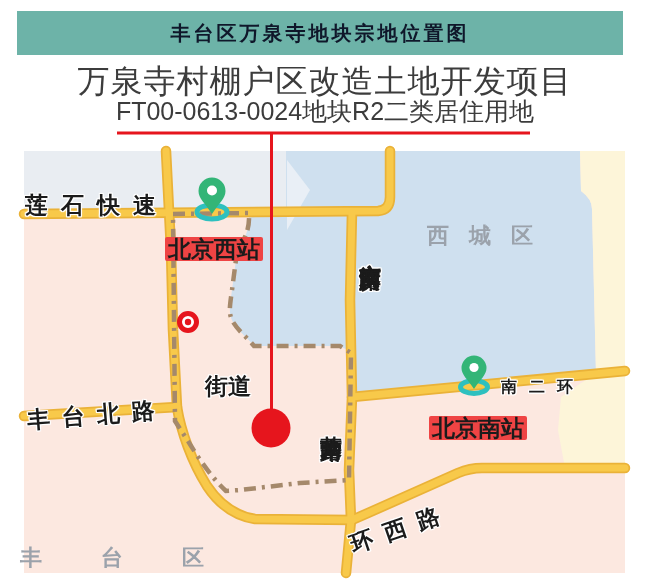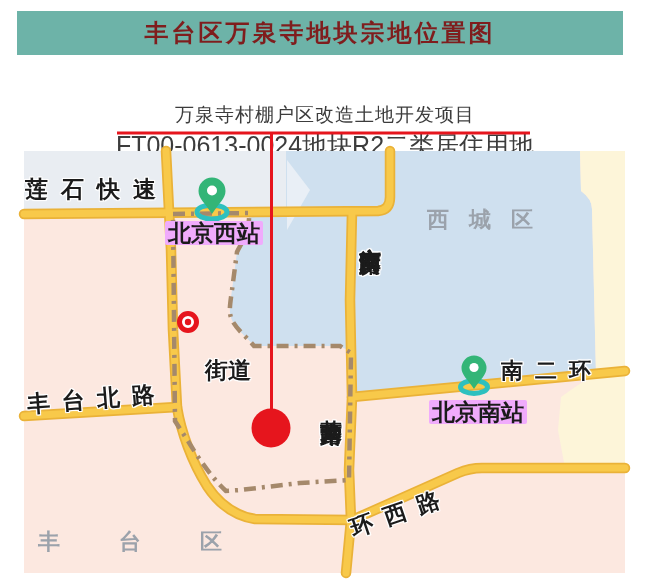--- a/index.html
+++ b/index.html
@@ -3,41 +3,41 @@
 <meta charset="utf-8">
 <style>
   html,body{margin:0;padding:0;}
   body{
     width:667px;height:587px;position:relative;background:#fff;overflow:hidden;
     font-family:"Liberation Sans",sans-serif;
   }
   .stage{position:absolute;inset:0;width:667px;height:587px;}
   .titlebar{
     position:absolute;left:17px;top:11px;width:606px;height:44px;
-    background:var(--titlebar);color:#7f1d1d;text-align:center;
-    font-weight:bold;font-size:24px;line-height:44px;letter-spacing:3px;
+    background:var(--titlebar);color:#0f172a;text-align:center;
+    font-weight:bold;font-size:20px;line-height:44px;letter-spacing:3px;
   }
   .subtitle{
     position:absolute;top:66px;left:0;width:650px;text-align:center;
     color:var(--subtitle-text);
   }
-  .subtitle .l1{font-size:19px;line-height:30px;letter-spacing:1px;margin-top:34px;}
+  .subtitle .l1{font-size:32px;line-height:30px;letter-spacing:1px;}
   .subtitle .l2{font-size:25px;line-height:31px;}
   svg.map{position:absolute;left:0;top:0;}
-  .map-labels{position:absolute;inset:0;pointer-events:none;}
+  .map-labels{position:absolute;inset:0;pointer-events:none;margin-top:16px;}
   .lbl{
     position:absolute;white-space:nowrap;color:var(--label-text);
     font-weight:bold;font-size:23px;line-height:24px;
     text-shadow:1px 0 0 #fff,-1px 0 0 #fff,0 1px 0 #fff,0 -1px 0 #fff,
       1px 1px 0 #fff,-1px -1px 0 #fff,1px -1px 0 #fff,-1px 1px 0 #fff,0 0 3px #fff;
   }
   .spaced{letter-spacing:13px;}
   .gray{color:var(--district-text);text-shadow:none;font-size:22px;}
   .vert{writing-mode:vertical-rl;text-orientation:upright;font-size:22px;line-height:23px;letter-spacing:1px;}
-  .plate{background:#f0abfc;padding:0 3px;border-radius:2px;text-shadow:none;}
+  .plate{background:#ef4444;padding:0 3px;border-radius:2px;text-shadow:none;}
   .tilt-road{transform:rotate(-4.5deg);transform-origin:left center;letter-spacing:12px;}
   .tilt-ring{transform:rotate(-19deg);transform-origin:left center;letter-spacing:12px;}
   .ls12{letter-spacing:12px;}
 </style>
 </head>
 <body>
 
 <div class="stage">
 
   <div class="titlebar">丰台区万泉寺地块宗地位置图</div>
@@ -112,24 +112,24 @@
     <div class="lbl gray" style="left:427px;top:208px;letter-spacing:20px;">西城区</div>
 
     <div class="lbl vert" style="left:359px;top:229px;">广安门南滨河路</div>
 
     <div class="lbl plate" style="left:165px;top:221px;">北京西站</div>
 
     <div class="lbl" style="left:205px;top:358px;">街道</div>
 
     <div class="lbl tilt-road" style="left:27px;top:392px;">丰台北路</div>
 
-    <div class="lbl ls12" style="left:501px;top:359px;font-size:22px;">南二环</div>
+    <div class="lbl ls12" style="left:501px;top:359px;font-size:16px;">南二环</div>
 
     <div class="lbl plate" style="left:429px;top:400px;text-align:right;">北京南站</div>
 
     <div class="lbl vert" style="left:320px;top:402px;">菜户营南路</div>
 
-    <div class="lbl gray" style="left:38px;top:530px;letter-spacing:59px;">丰台区</div>
+    <div class="lbl gray" style="left:20px;top:530px;letter-spacing:59px;">丰台区</div>
 
     <div class="lbl tilt-ring" style="left:351px;top:517px;">环西路</div>
   </div>
 
 </div>
 
 </body></html>

